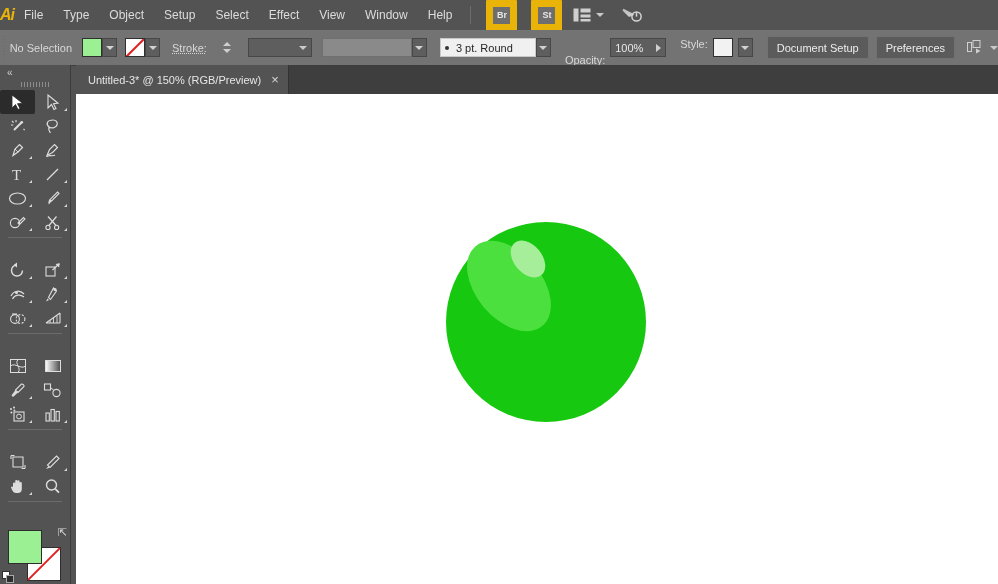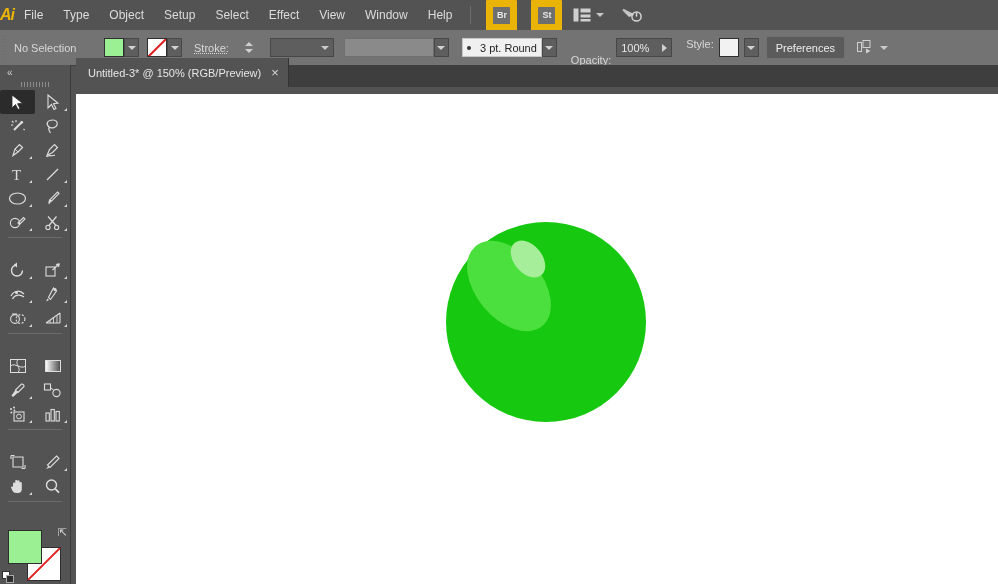--- a/index.html
+++ b/index.html
@@ -163,21 +163,21 @@
     width: 0; height: 0;
     border-top: 4px solid transparent;
     border-bottom: 4px solid transparent;
     border-left: 5px solid #d0d0d0;
   }
 
   
   #tabbar {
     position: absolute;
     left: 76px; top: 65px;
-    width: 922px; height: 22px;
+    width: 922px; height: 29px;
     background: #3e3e3e;
     display: flex;
     align-items: flex-end;
   }
   #doc-tab {
     height: 29px;
     background: #535353;
     display: flex;
     align-items: center;
     padding: 0 9px 0 12px;
@@ -386,21 +386,21 @@
     </div>
 
     <div style="display:flex;align-items:center;margin-left:10px;">
       <div class="field" style="width:90px;background:#8a8a8a;border-color:#6f6f6f;"></div>
       <div class="sw-drop">
           <span class="chev"></span>
         </div>
     </div>
 
     <div style="display:flex;align-items:center;margin-left:13px;">
-      <div class="field light" style="width:80px;gap:7px;justify-content:space-between;">
+      <div class="field light" style="width:96px;gap:7px;">
         <span style="width:4px;height:4px;border-radius:50%;background:#333;display:inline-block;"></span>
         <span>3 pt. Round</span>
       </div>
       <div class="sw-drop">
           <span class="chev"></span>
         </div>
     </div>
 
     <div style="display:flex;align-items:center;margin-left:14px;gap:5px;">
       <div class="cb-label" style="text-decoration:underline dotted;margin-top:25px;">Opacity:</div>
@@ -411,20 +411,21 @@
     </div>
 
     <div style="display:flex;align-items:flex-start;margin-left:14px;gap:5px;">
       <div class="cb-label">Style:</div>
       <div class="swatch-box" id="cb-style" style="background: rgb(242, 242, 242);"></div>
       <div class="sw-drop">
           <span class="chev"></span>
         </div>
     </div>
 
+    <div class="btn" style="margin-left:14px;">Document Setup</div>
     <div class="btn" style="margin-left:7px;">Preferences</div>
 
     <div style="display:flex;align-items:center;margin-left:12px;">
       <svg width="18" height="15" viewBox="0 0 18 15">
         <rect x="0.5" y="2.5" width="4" height="9" fill="none" stroke="#d0d0d0"></rect>
         <rect x="6" y="0.5" width="7" height="7" fill="none" stroke="#d0d0d0"></rect>
         <path d="M9 8.5 L9 13.5 L13.5 11 Z" fill="#d0d0d0"></path>
       </svg>
       <span class="chev"></span>
     </div>

